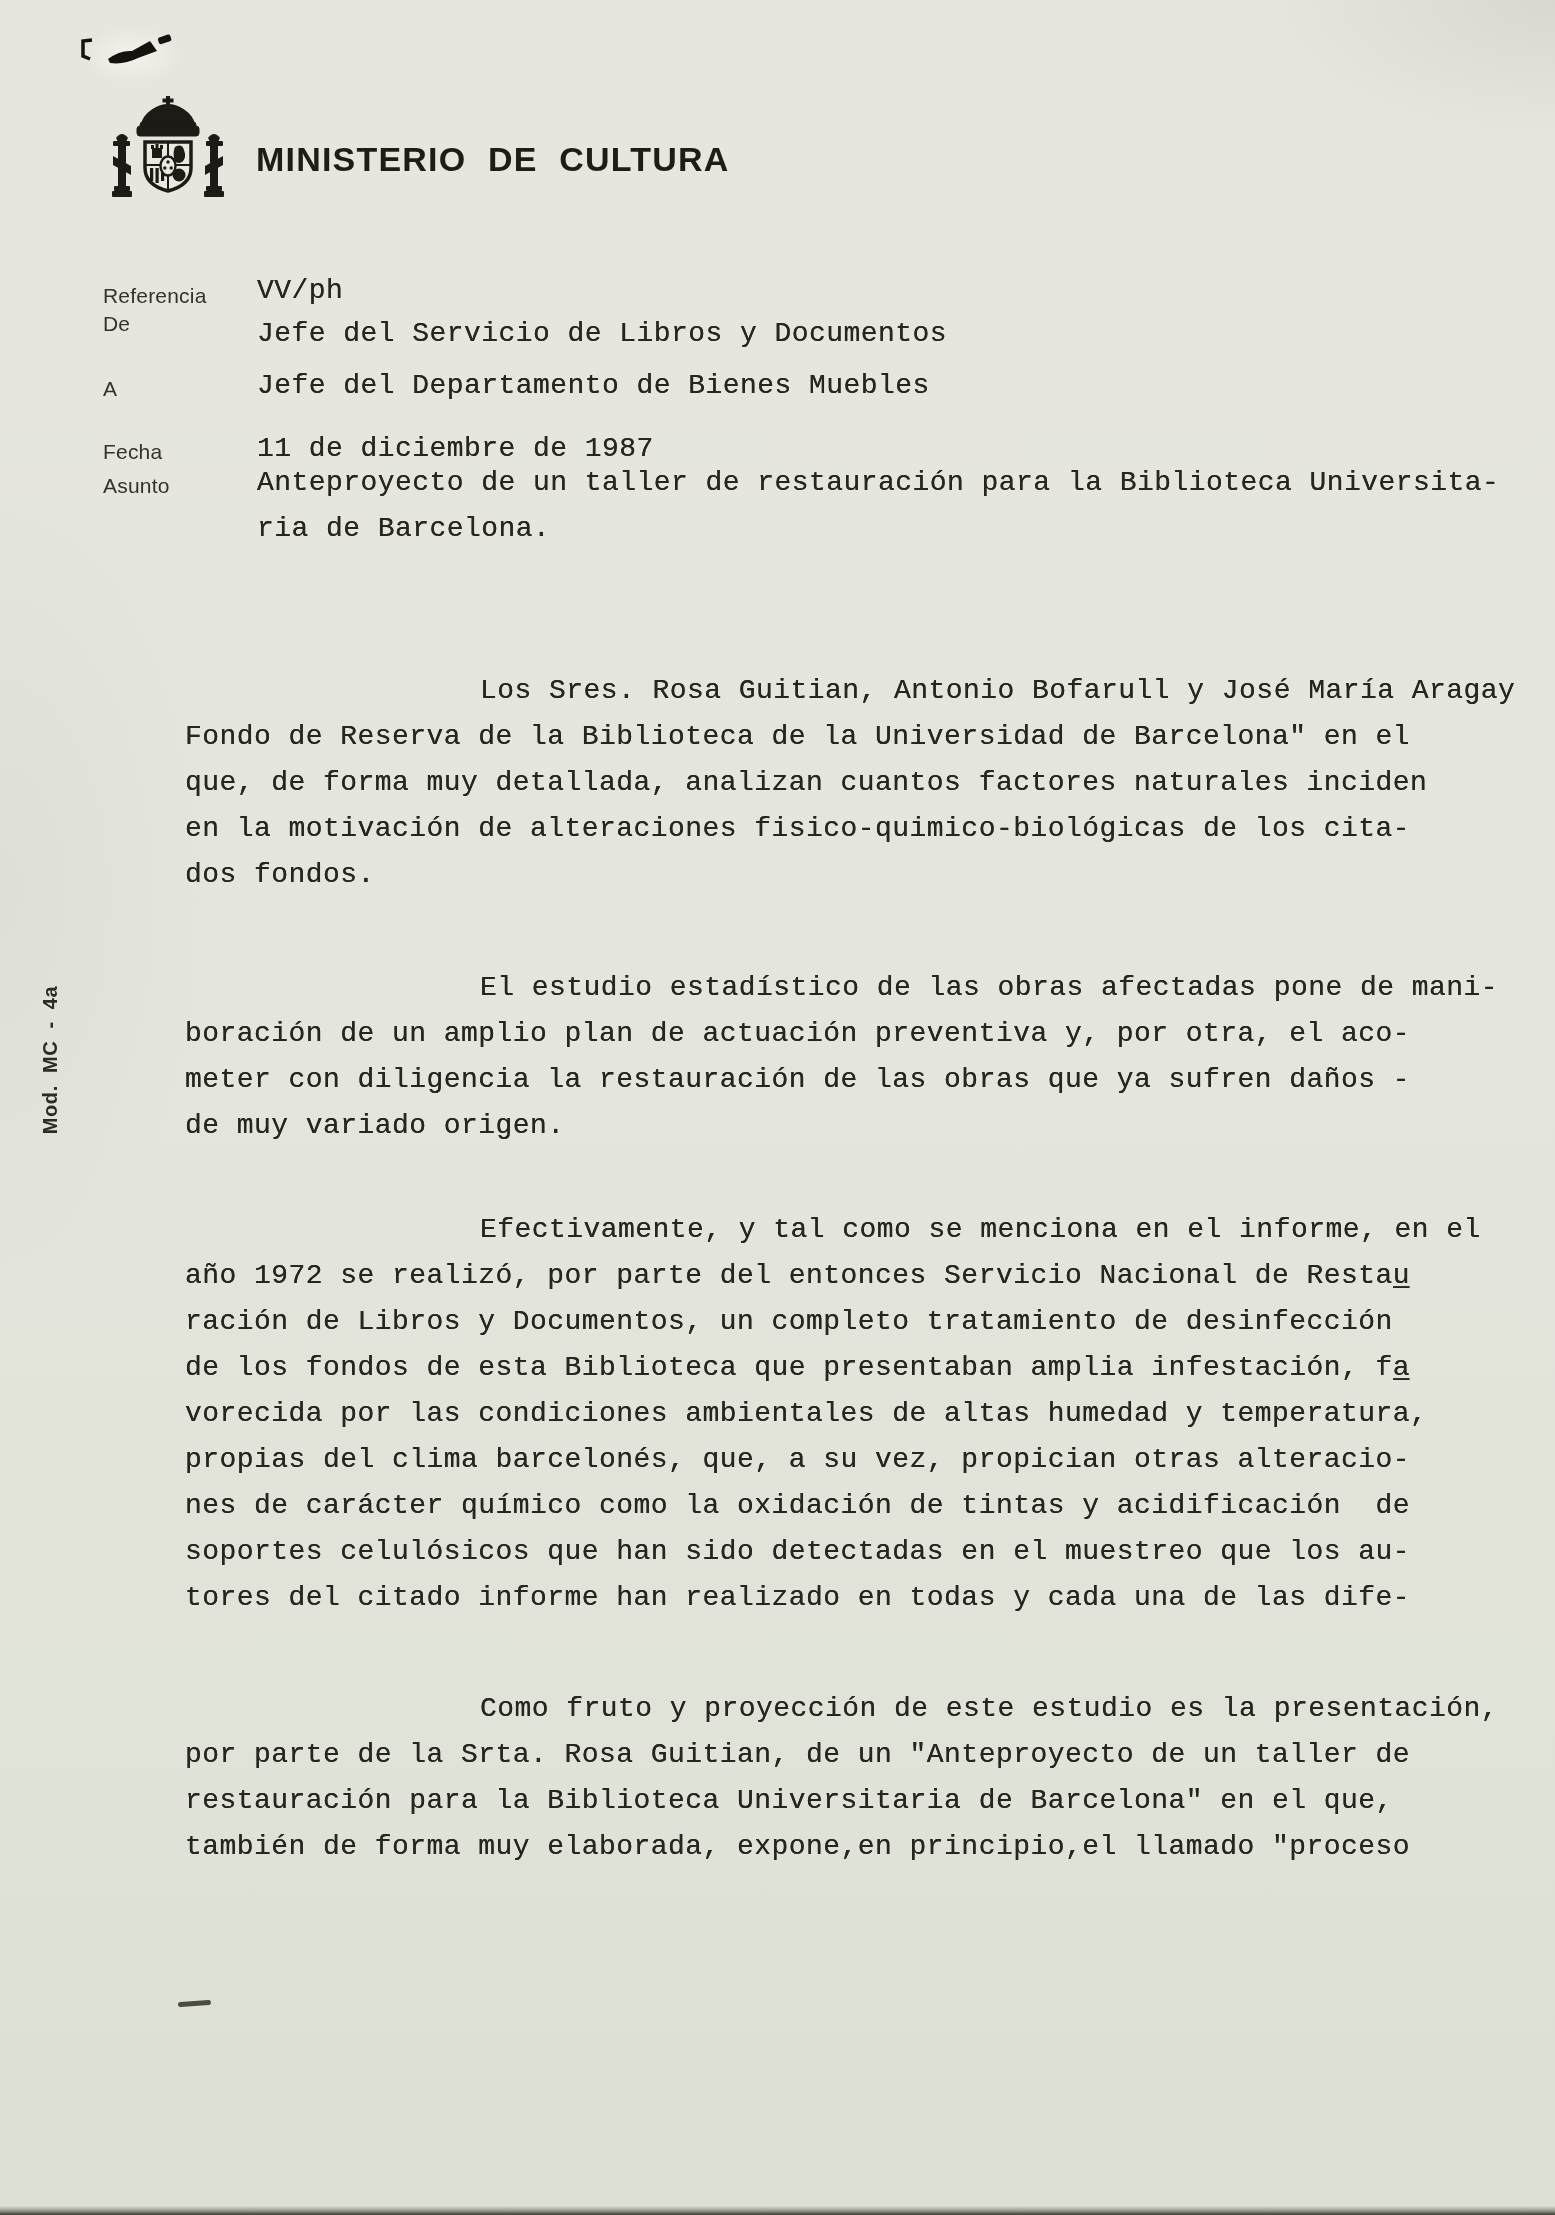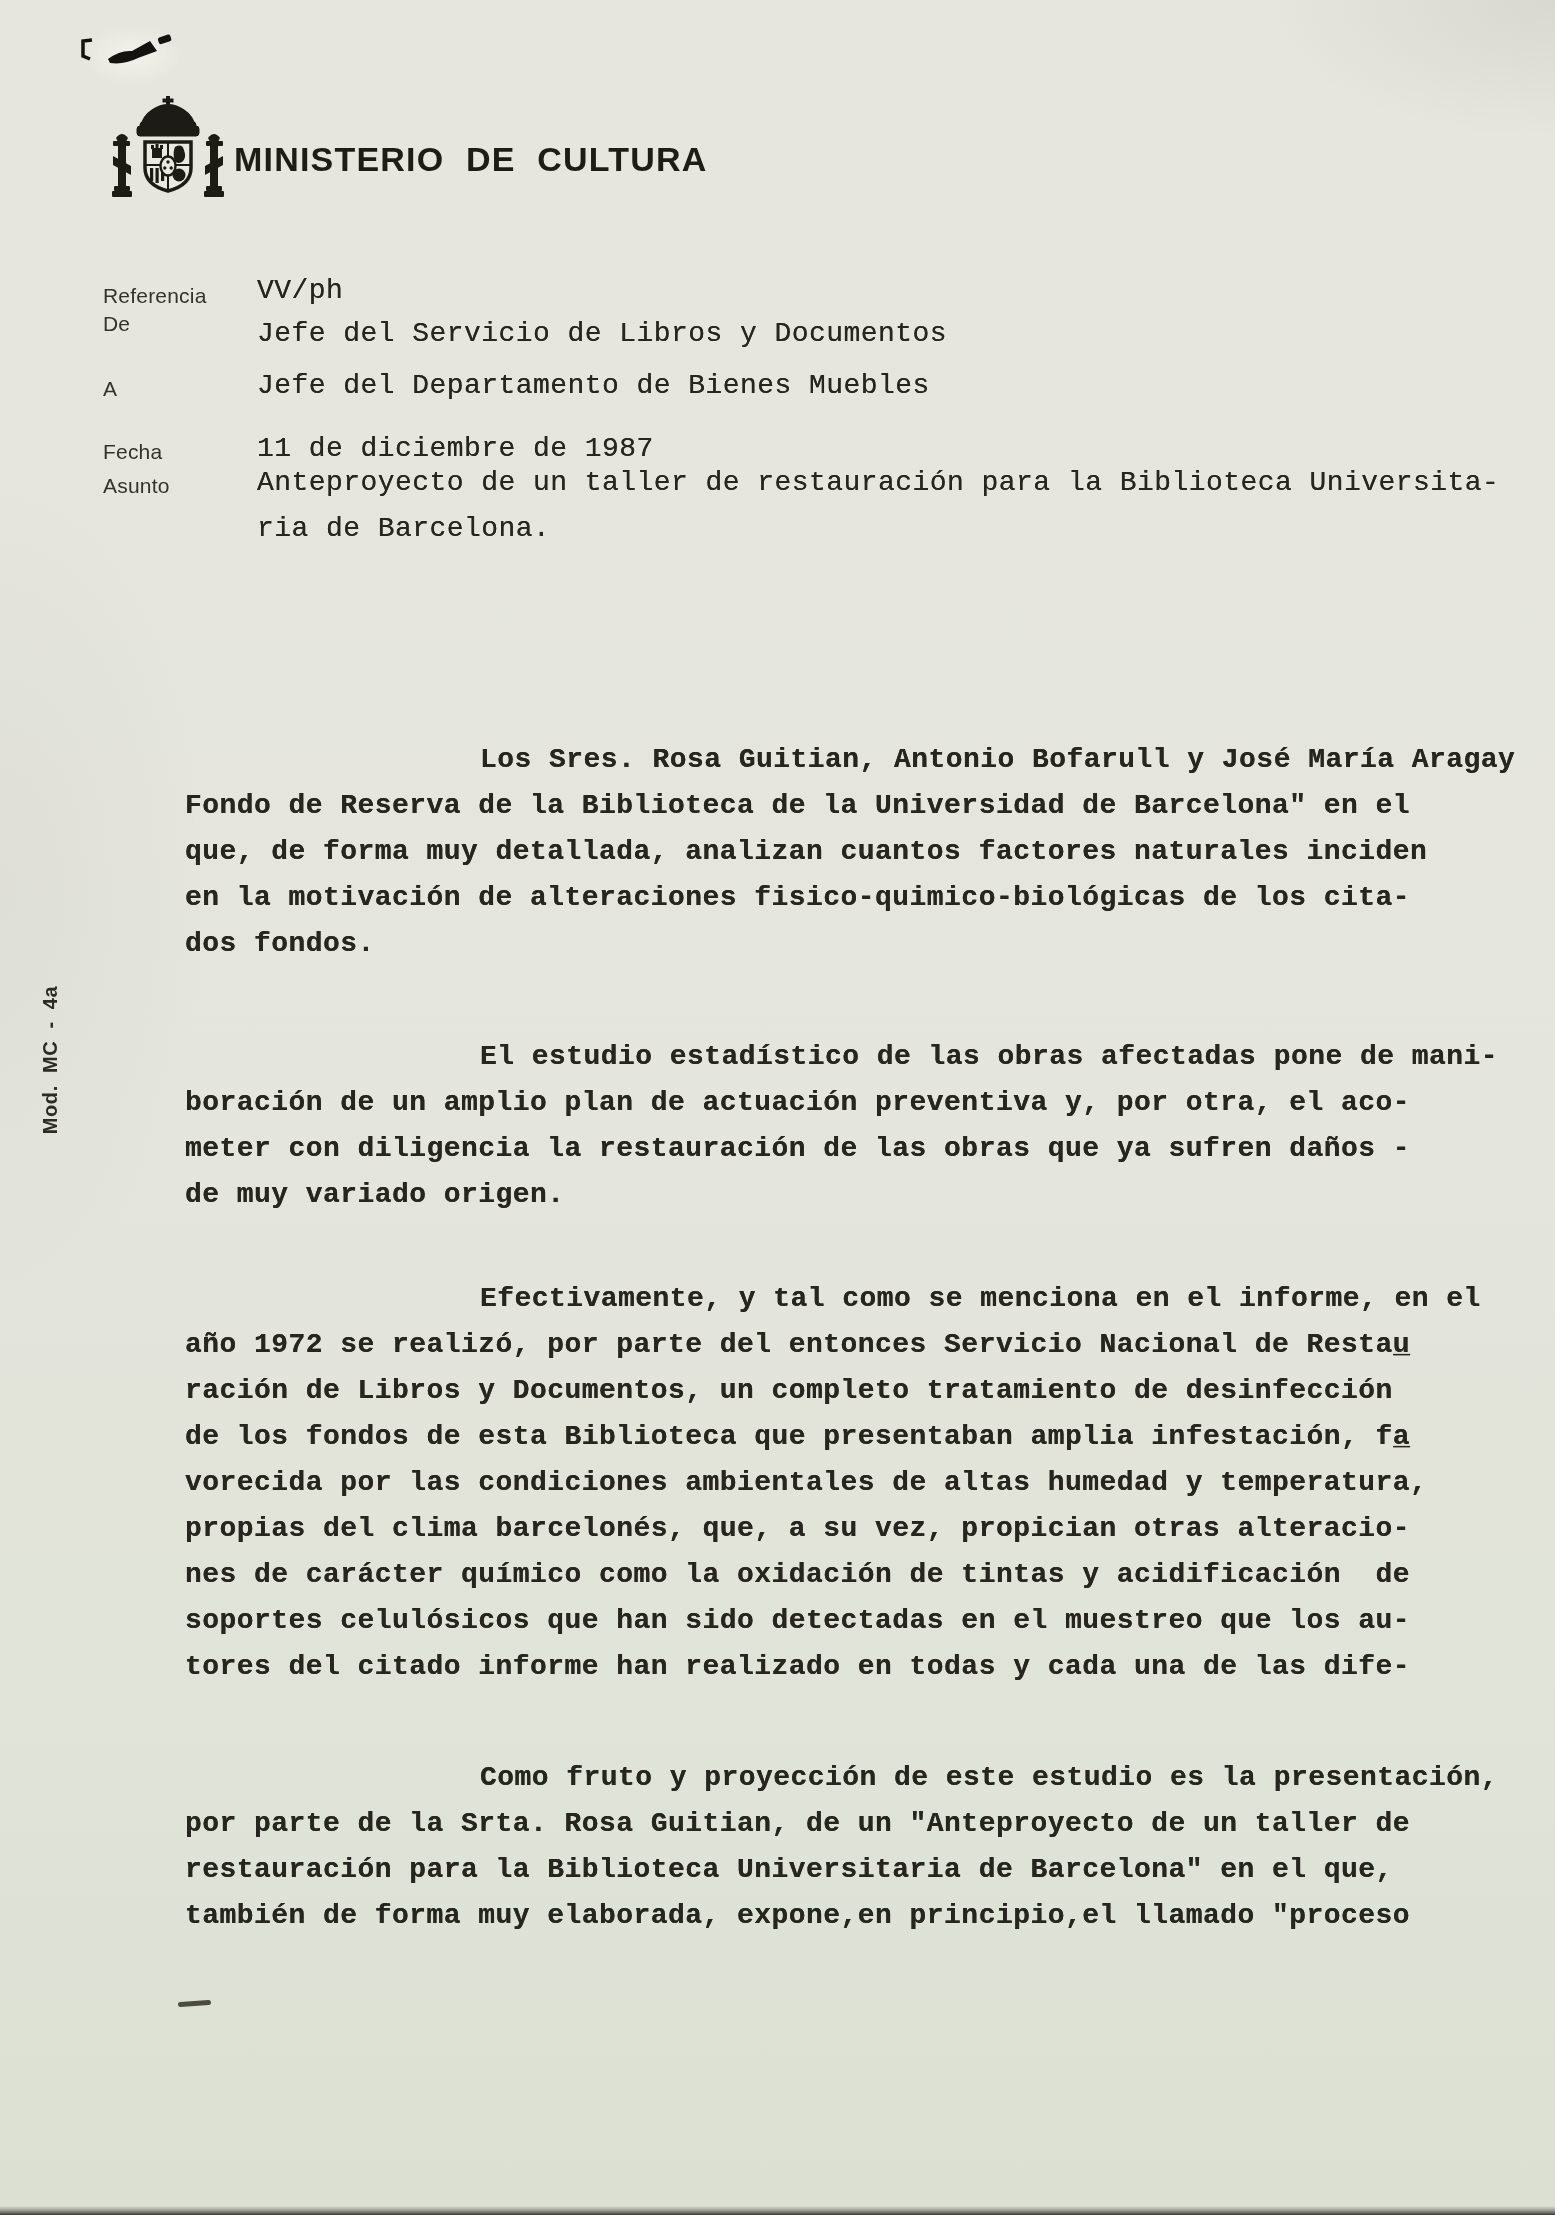--- a/index.html
+++ b/index.html
@@ -9,21 +9,21 @@
     overflow:hidden;
     background:
       radial-gradient(ellipse 420px 200px at 100% 0%, rgba(115,115,104,0.12), rgba(115,115,104,0) 70%),
       radial-gradient(ellipse 300px 600px at 0% 40%, rgba(100,100,90,0.05), rgba(100,100,90,0) 70%),
       linear-gradient(180deg,#e6e6de 0%,#e4e5dc 50%,#e0e3d8 80%,#dbe0d2 100%);
     color:#26251f;
   }
   
   .emblem{position:absolute;left:93px;top:96px;}
   .ministry{
-    position:absolute;left:234px;top:140px;
+    position:absolute;left:256px;top:140px;
     font-family:"Liberation Sans","DejaVu Sans",sans-serif;
     font-weight:bold;font-size:34px;letter-spacing:1.2px;word-spacing:11px;
     color:#1d1c17;
   }
   
   .staple-patch{
     position:absolute;left:82px;top:26px;width:100px;height:58px;
     background:radial-gradient(ellipse at 50% 50%, #f3f3ec 0%, rgba(243,243,236,0) 72%);
   }
   .staple-svg{position:absolute;left:78px;top:32px;}
@@ -34,24 +34,24 @@
     font-size:21px;color:#33322c;letter-spacing:0.2px;
   }
   .field-value{
     position:absolute;left:257px;
     font-family:"Liberation Mono","DejaVu Sans Mono",monospace;
     font-size:28px;letter-spacing:0.45px;white-space:pre;
     color:#26251f;text-shadow:0 0 0.6px rgba(38,37,31,0.85);
   }
   
   .body-text{
-    position:absolute;left:185px;top:737px;width:1290px;
+    position:absolute;left:185px;top:668px;width:1290px;
     font-family:"Liberation Mono","DejaVu Sans Mono",monospace;
     font-size:28px;letter-spacing:0.45px;
-    color:#26251f;text-shadow:0 0 0.6px rgba(38,37,31,0.85);font-weight:bold;
+    color:#26251f;text-shadow:0 0 0.6px rgba(38,37,31,0.85);
   }
   .para{margin:0;}
   .para.p2{margin-top:67px;}
   .para.p3{margin-top:58px;}
   .para.p4{margin-top:65px;}
   .line{height:46px;line-height:46px;white-space:pre;}
   .line.first{text-indent:295px;}
   
   .margin-note{
     position:absolute;left:-38px;top:1048px;width:176px;height:24px;

